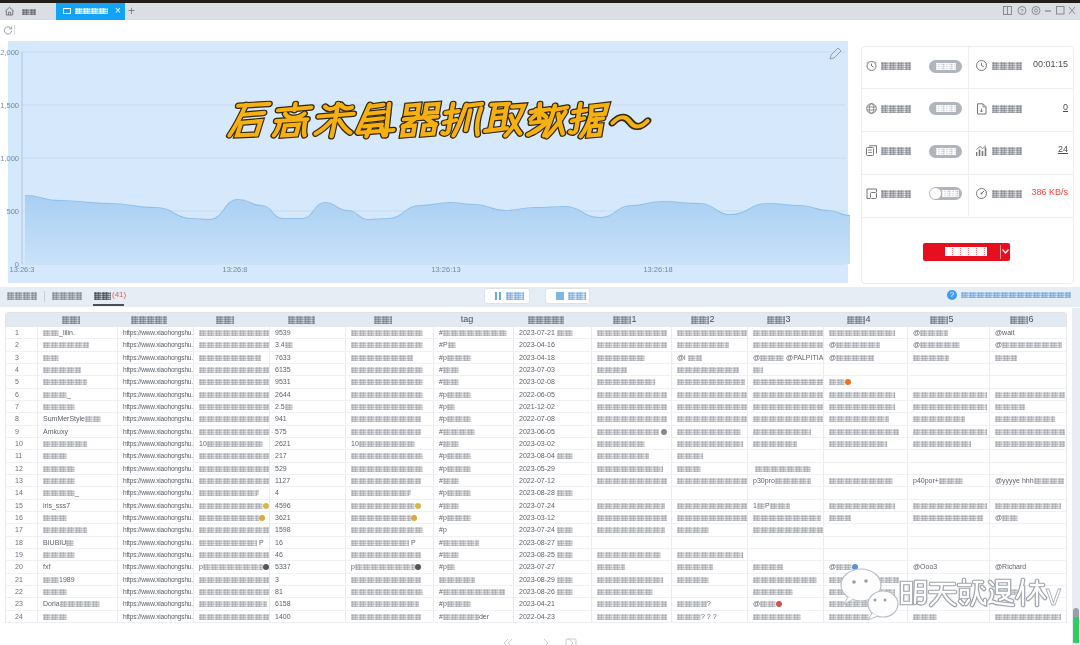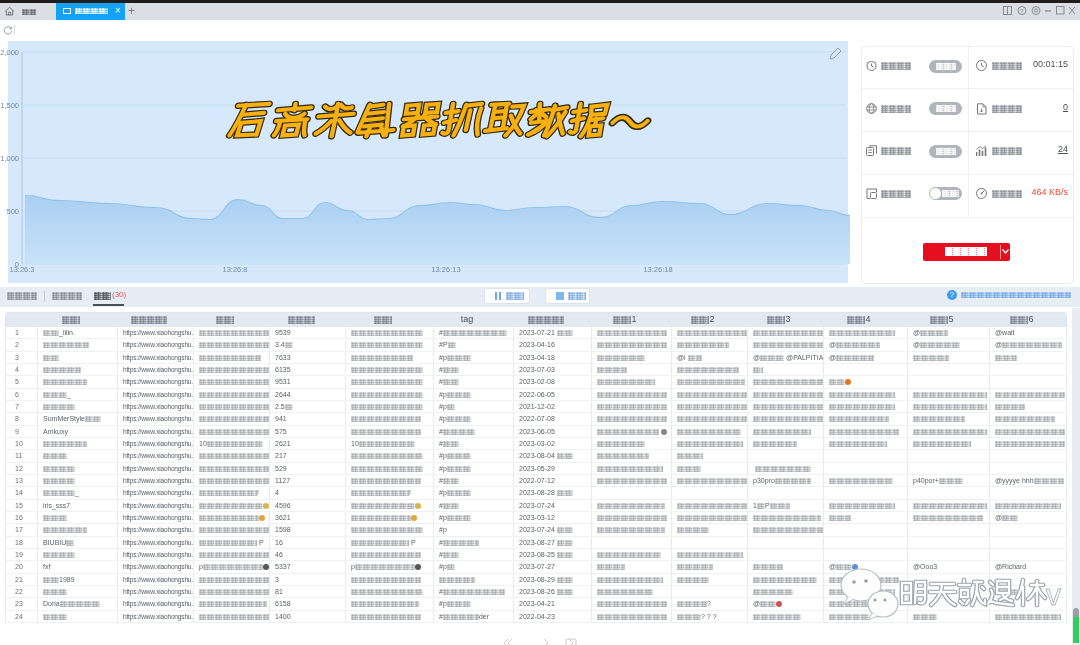--- a/index.html
+++ b/index.html
@@ -316,33 +316,33 @@
 <div class="ab pill" style="left:929px;top:187.0px">
     <span style="position:absolute;left:1px;top:1px;width:11px;height:11px;border-radius:50%;background:#fff"></span>
     <span class="b" style="position:absolute;left:13px;top:3px;width:17px;height:7px"></span>
   </div>
 <svg class="ab" style="left:976px;top:187.5px" width="11" height="12" viewBox="0 0 11 12">
     <circle cx="5.5" cy="5.5" r="5" fill="none" stroke="#777" stroke-width="1"></circle>
     <path d="M5.5,5.5 L8,3" stroke="#777" stroke-width="1"></path>
     <circle cx="5.5" cy="5.5" r="1" fill="#777"></circle>
   </svg>
 <span class="ab b b9" style="left:992px;top:189.5px;width:30px;--a:.85"></span>
-<div class="ab" style="left:968px;top:186.5px;width:100px;text-align:right;font-size:9px"><span style="color:#f5483c">464 KB/s</span></div>
+<div class="ab" style="left:968px;top:186.5px;width:100px;text-align:right;font-size:9px"><span style="color:#f5483c">386 KB/s</span></div>
 <div class="ab" id="gobtn"></div>
 <span class="ab b b10" style="left:945px;top:247px;width:42px;--k:255,255,255;--a:3"></span>
 <div class="ab" style="left:1000px;top:245px;width:1px;height:14px;background:rgba(255,255,255,.55)"></div>
 <svg class="ab" style="left:1002px;top:249px" width="7" height="5" viewBox="0 0 7 5">
     <path d="M0.5,0.5 L3.5,4 L6.5,0.5" fill="none" stroke="#fff" stroke-width="1.2"></path>
   </svg>
 <div class="ab" id="tabrow"></div>
 <span class="ab b b9" style="left:7px;top:292px;width:30px;--a:.8"></span>
 <div class="ab" style="left:44px;top:291px;width:1px;height:11px;background:#c8cdd4"></div>
 <span class="ab b b9" style="left:52px;top:292px;width:30px;--a:.8"></span>
 <span class="ab b b9" style="left:94px;top:292px;width:17px;--k:45,49,55;--a:1.05"></span>
-<span class="ab" style="left:112px;top:290px;font-size:8px;color:#e25959">(30)</span>
+<span class="ab" style="left:112px;top:290px;font-size:8px;color:#e25959">(41)</span>
 <div class="ab" style="left:93px;top:304px;width:31px;height:2px;background:#4a4f55"></div>
 <div class="wbtn" style="left:484px;width:46px"></div>
 <div class="ab" style="left:495px;top:292px;width:2px;height:8px;background:#6fa8dc"></div>
 <div class="ab" style="left:499px;top:292px;width:2px;height:8px;background:#6fa8dc"></div>
 <span class="ab b b9" style="left:506px;top:292px;width:18px;--k:91,149,211;--a:.95"></span>
 <div class="wbtn" style="left:545px;width:45px"></div>
 <div class="ab" style="left:556px;top:292px;width:8px;height:8px;background:#7db6e8"></div>
 <span class="ab b b9" style="left:568px;top:292px;width:18px;--k:91,149,211;--a:.95"></span>
 <span class="ab" style="left:947px;top:290px;width:10px;height:10px;border-radius:50%;background:#3d9bf3;color:#fff;font-size:8px;text-align:center;line-height:10px">?</span>
 <span class="ab b" style="left:961px;top:292px;width:110px;--k:74,144,226;--a:.85"></span>

